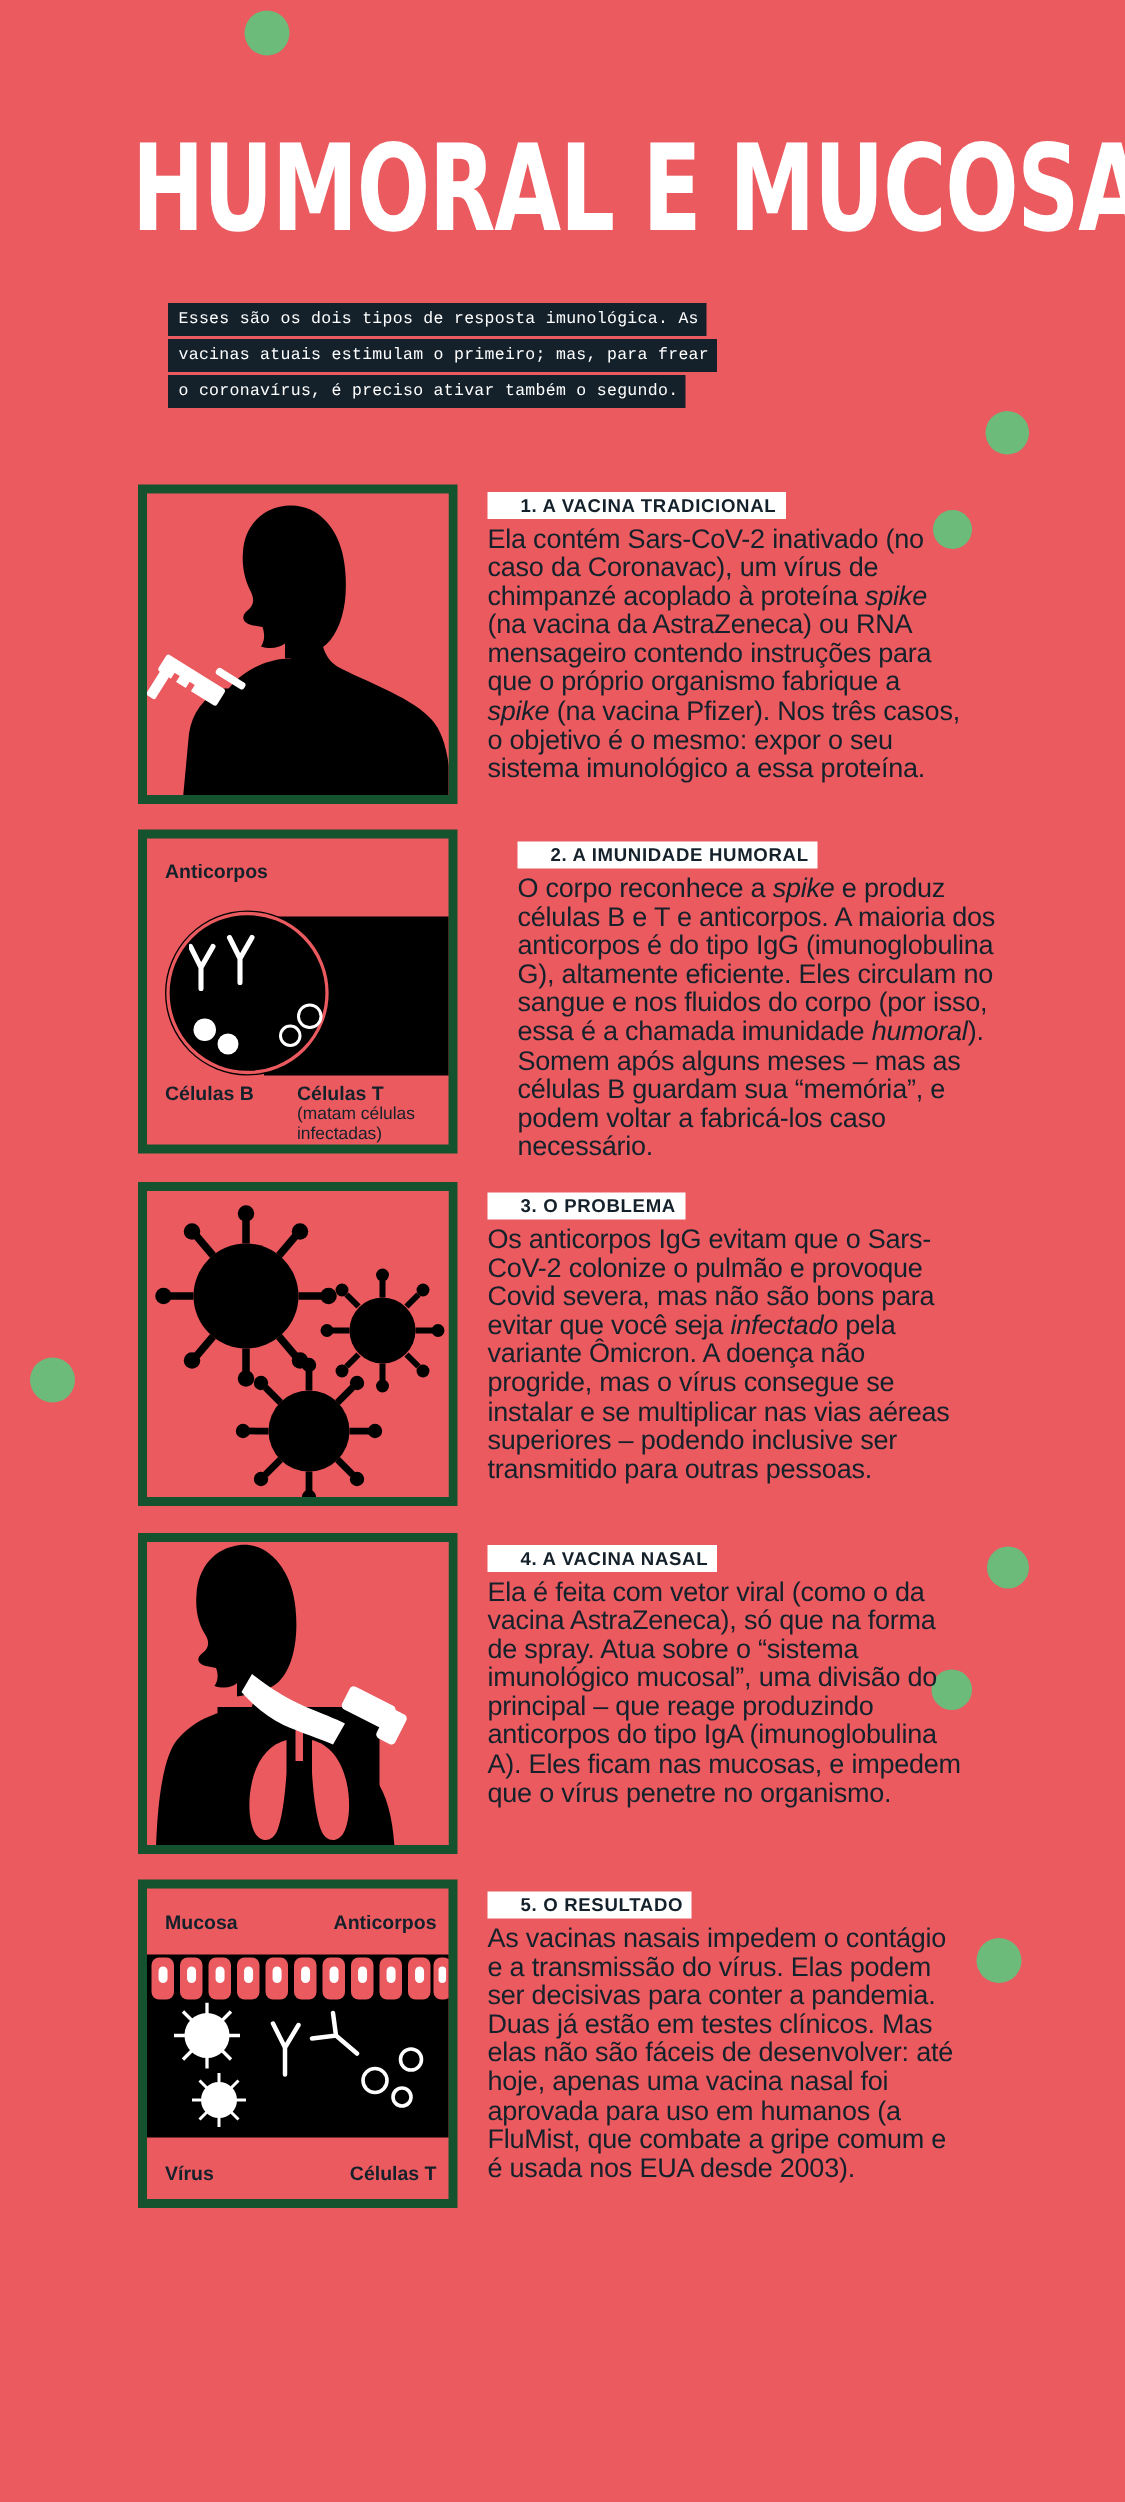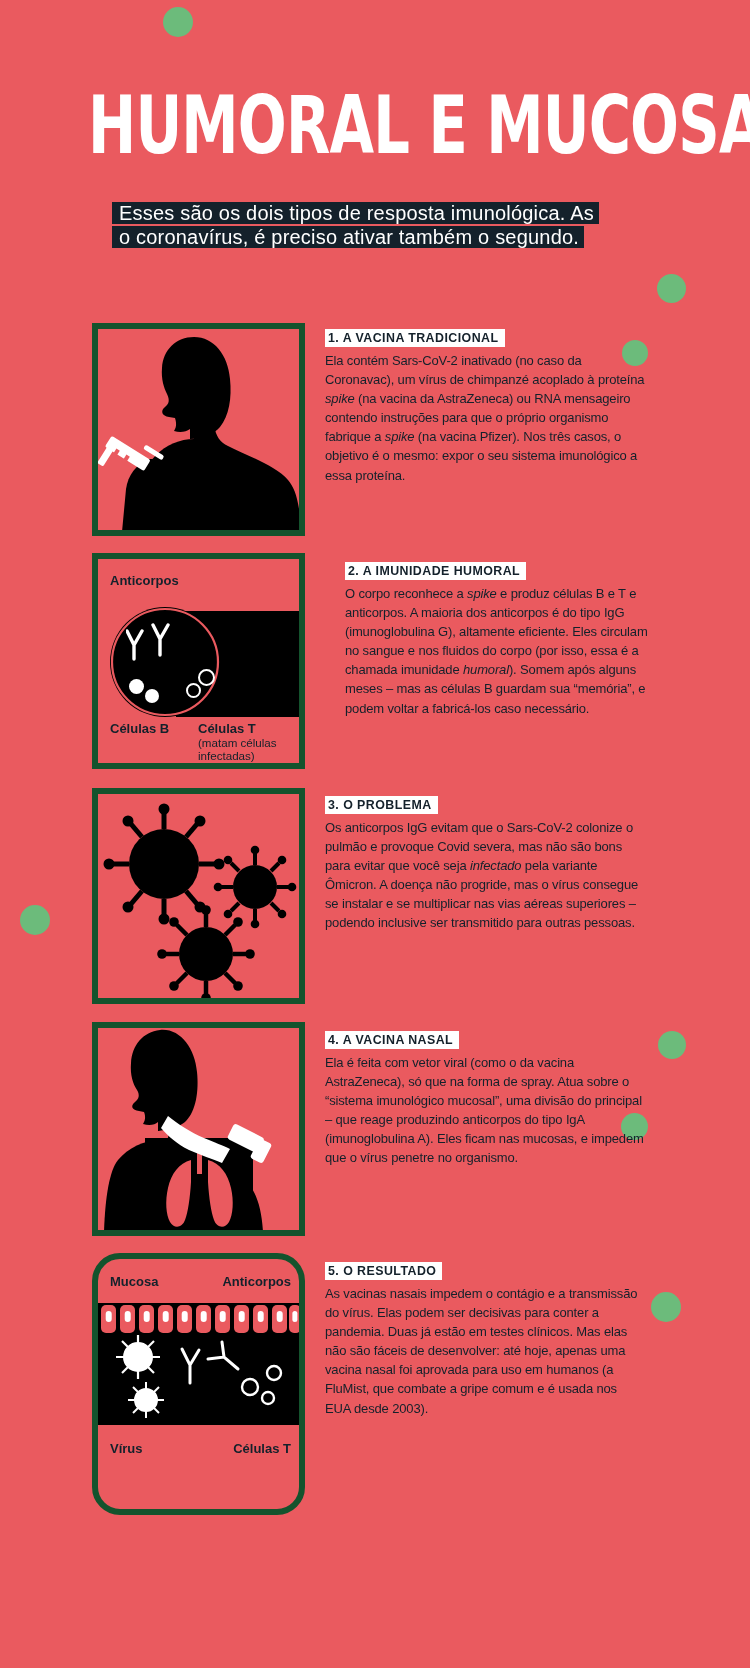--- a/index.html
+++ b/index.html
@@ -25,22 +25,22 @@
     line-height:80px;
     letter-spacing:-1px;
     transform:scaleX(0.80);
     transform-origin:left top;
     white-space:nowrap;
   }
 
   
   .subtitle{
     position:absolute;left:92px;top:202px;width:580px;
-    font-family:Liberation Sans, sans-serif;
-    font-size:20px;
+    font-family:Liberation Mono, monospace;
+    font-size:11px;
     line-height:16px;
     padding-left:20px;
   }
   .subtitle span{
     display:table;
     background:#14212b;
     color:#ffffff;
     padding:3px 5px 3px 7px;
     margin-bottom:2px;
     white-space:pre;
@@ -56,27 +56,27 @@
   }
 
   .text-col{position:absolute;left:325px;width:320px;}
   .sec-head{
     display:inline-block;
     background:#ffffff;
     color:#14212b;
     font-weight:bold;
     font-size:12.4px;
     letter-spacing:0.45px;
-    padding:3px 6px 3px 3px;
+    padding:3px 6px 3px 22px;
     margin-bottom:4px;
     line-height:12px;
   }
   .body-text{
     color:#14212b;
-    font-size:13px;
+    font-size:18px;
     line-height:19.1px;
     letter-spacing:-0.15px;
   }
   .body-text i{font-style:italic;}
 
   
   .diag{position:relative;width:100%;height:100%;}
   .diag-label{
     position:absolute;
     color:#14212b;font-weight:bold;font-size:13px;
@@ -110,20 +110,21 @@
   <div class="dot" style="left:622px;top:340px;width:26px;height:26px;"></div>
   <div class="dot" style="left:20px;top:905px;width:30px;height:30px;"></div>
   <div class="dot" style="left:658px;top:1031px;width:28px;height:28px;"></div>
   <div class="dot" style="left:621px;top:1113px;width:27px;height:27px;"></div>
   <div class="dot" style="left:651px;top:1292px;width:30px;height:30px;"></div>
 
   <div class="title">HUMORAL E MUCOSAL</div>
 
   <div class="subtitle">
     <span>Esses são os dois tipos de resposta imunológica. As</span>
+    <span>vacinas atuais estimulam o primeiro; mas, para frear</span>
     <span>o coronavírus, é preciso ativar também o segundo.</span>
   </div>
 
   <div class="figure" style="top:323px;height:213px;">
     <svg width="203" height="203" viewBox="0 0 203 203">
       <rect x="0" y="0" width="203" height="203" fill="#ea5a5f"></rect>
       <g fill="#000000">
 
         <path d="M96 8 c-18 0 -31 13 -32 31 c-1 11 2 20 5 26 c3 6 2 10 -2 13 c-5 4 -3 9 4 10 l6 1 c2 6 1 10 -1 13 c6 2 12 1 16 -2 l0 10 c14 0 24 -5 30 -12 c9 -11 12 -29 10 -48 c-2 -24 -16 -42 -36 -42 z"></path>
 
@@ -294,21 +295,21 @@
         <rect x="156" y="112" width="14" height="22" rx="3" fill="#ffffff" transform="rotate(27 163 123)"></rect>
       </g>
     </svg>
   </div>
 
   <div class="text-col" style="top:1030px;">
     <div class="sec-head">4. A VACINA NASAL</div>
     <div class="body-text"><span>Ela é feita com vetor viral (como o da vacina AstraZeneca), só que na forma de spray. Atua sobre o “sistema imunológico mucosal”, uma divisão do principal – que reage produzindo anticorpos do tipo IgA (imunoglobulina A). Eles ficam nas mucosas, e impedem que o vírus penetre no organismo.</span></div>
   </div>
 
-  <div class="figure" style="top:1253px;height:262px;border-radius:28px;">
+  <div class="figure" style="top:1253px;height:219px;">
     <div class="diag">
       <div class="diag-label" style="left:12px;top:15px;">Mucosa</div>
       <div class="diag-label" style="right:8px;top:15px;">Anticorpos</div>
 
       <div class="black-band" style="left:0;top:44px;width:203px;height:122px;"></div>
 
       <div style="position:absolute;left:0;top:44px;width:203px;height:32px;">
         <div class="mucosa-cell" style="left:3px;top:2px;width:15px;height:28px;"></div>
         <div class="mucosa-cell" style="left:22px;top:2px;width:15px;height:28px;"></div>
         <div class="mucosa-cell" style="left:41px;top:2px;width:15px;height:28px;"></div>

